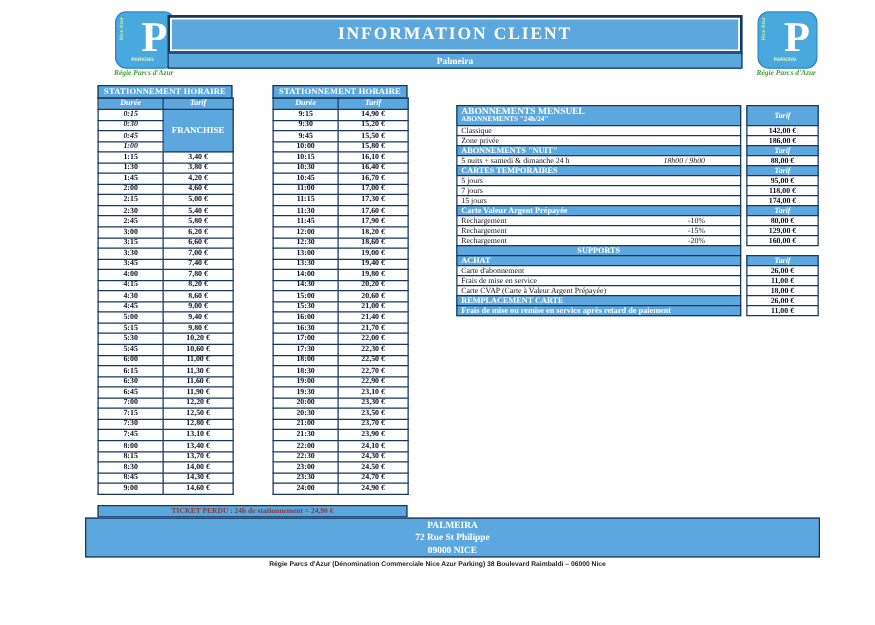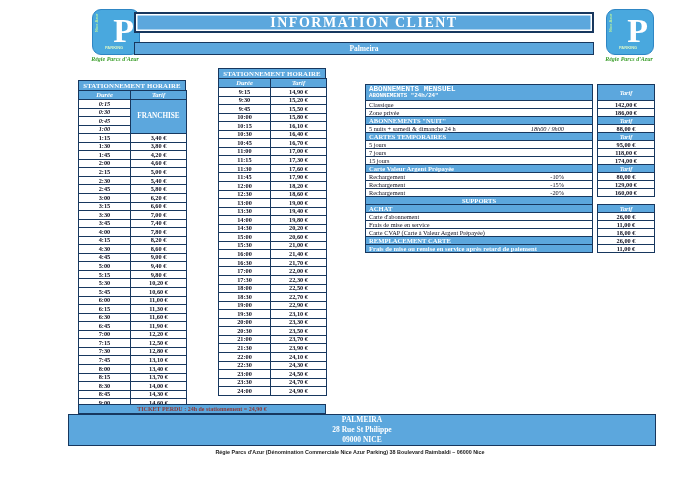--- a/index.html
+++ b/index.html
@@ -16,32 +16,32 @@
   .logo .vert-text{position:absolute;left:1px;top:22px;color:#b8f0a0;font-size:4px;
         font-weight:bold;transform:rotate(-90deg);transform-origin:left top;white-space:nowrap;
         font-family:"Liberation Sans",sans-serif;}
   .logo .park-text{position:absolute;left:12px;bottom:4px;color:#d8f5c8;font-size:4px;
         font-weight:bold;font-family:"Liberation Sans",sans-serif;}
   .logo-caption{position:absolute;width:70px;text-align:center;color:#3fa02f;
         font-size:6px;font-weight:bold;font-style:italic;}
   .cap-left{left:80px;top:56px;}
   .cap-right{left:594px;top:56px;}
 
-  .title-bar{position:absolute;left:134px;top:12px;width:460px;height:21px;
+  .title-bar{position:absolute;left:134px;top:12px;width:460px;height:31px;
         background:#5ca7dd;border:2px solid #17375e;box-shadow:inset 0 0 0 1.5px #ffffff;
         display:flex;align-items:center;justify-content:center;box-sizing:border-box;}
   .title-bar span{color:#ffffff;font-weight:bold;font-size:14px;letter-spacing:1.5px;}
   .site-bar{position:absolute;left:134px;top:42px;width:460px;height:13px;
         background:#5ca7dd;border:1.5px solid #17375e;display:flex;align-items:center;
         justify-content:center;box-sizing:border-box;}
   .site-bar span{color:#ffffff;font-weight:bold;font-size:7.5px;}
 
   
   .htable{position:absolute;width:108px;}
-  .ht-left{left:78px;top:80px;}
+  .ht-left{left:78px;top:68px;}
   .ht-right{left:218px;top:68px;}
   .ht-title{height:11px;background:#5ca7dd;border:1.5px solid #17375e;box-sizing:border-box;
         display:flex;align-items:center;justify-content:center;color:#fff;font-weight:bold;
         font-size:6.8px;letter-spacing:.2px;}
   .htable table{border-collapse:collapse;width:100%;table-layout:fixed;margin-top:-1px;}
   .htable th,.htable td{border:1px solid #17375e;padding:0;height:8.55px;text-align:center;
         line-height:1;box-sizing:border-box;}
   .htable th{background:#5ca7dd;color:#ffffff;font-weight:bold;font-style:italic;font-size:6.5px;height:9px;}
   .htable td{font-size:6.3px;font-weight:bold;color:#101020;background:#fff;}
   .htable td.fr-dur{font-style:italic;}
@@ -53,21 +53,21 @@
   .ticket-bar span{color:#8c3836;font-weight:bold;font-size:6px;}
 
   
   .panel-col{position:absolute;top:85px;}
   #panel-left{left:365px;width:228px;}
   #panel-right{left:597px;width:58px;}
   .prow{height:9px;box-sizing:border-box;border:1px solid #17375e;margin-top:-1px;
         background:#ffffff;display:flex;align-items:center;overflow:hidden;}
   .prow.tall{height:17px;}
   .ph{background:#5ca7dd;color:#ffffff;font-weight:bold;font-size:6.6px;padding-left:3px;}
-  .ph.tall{flex-direction:column;align-items:flex-start;justify-content:center;font-family:Liberation Mono, monospace;}
+  .ph.tall{flex-direction:column;align-items:flex-start;justify-content:center;}
   .ph .ph-big{font-size:7.6px;line-height:1.1;}
   .ph .ph-sub{font-size:5.8px;line-height:1.1;}
   .ph.center{justify-content:center;padding-left:0;}
   .pth{background:#5ca7dd;color:#ffffff;font-weight:bold;font-style:italic;font-size:6.3px;
         justify-content:center;}
   .pval{font-size:6.3px;font-weight:bold;color:#101020;justify-content:center;}
   .pitem{font-size:6.3px;color:#101020;padding-left:3px;justify-content:space-between;}
   .pitem .pnote{margin-right:28px;}
   .pitem .pnote.it{font-style:italic;}
   .prow.empty{border:none;background:transparent;}
@@ -502,19 +502,19 @@
       <div class="prow pth">Tarif</div>
       <div class="prow pval">26,00 €</div>
       <div class="prow pval">11,00 €</div>
       <div class="prow pval">18,00 €</div>
       <div class="prow pval">26,00 €</div>
       <div class="prow pval">11,00 €</div>
     </div>
 
   <div class="address-box">
     <div>PALMEIRA</div>
-    <div>28 Rue St Philippe</div>
+    <div>72 Rue St Philippe</div>
     <div>09000 NICE</div>
   </div>
 
   <div class="footer-line">Régie Parcs d'Azur (Dénomination Commerciale Nice Azur Parking) 38 Boulevard Raimbaldi – 06000 Nice</div>
 
 </div>
 
 </body></html>

